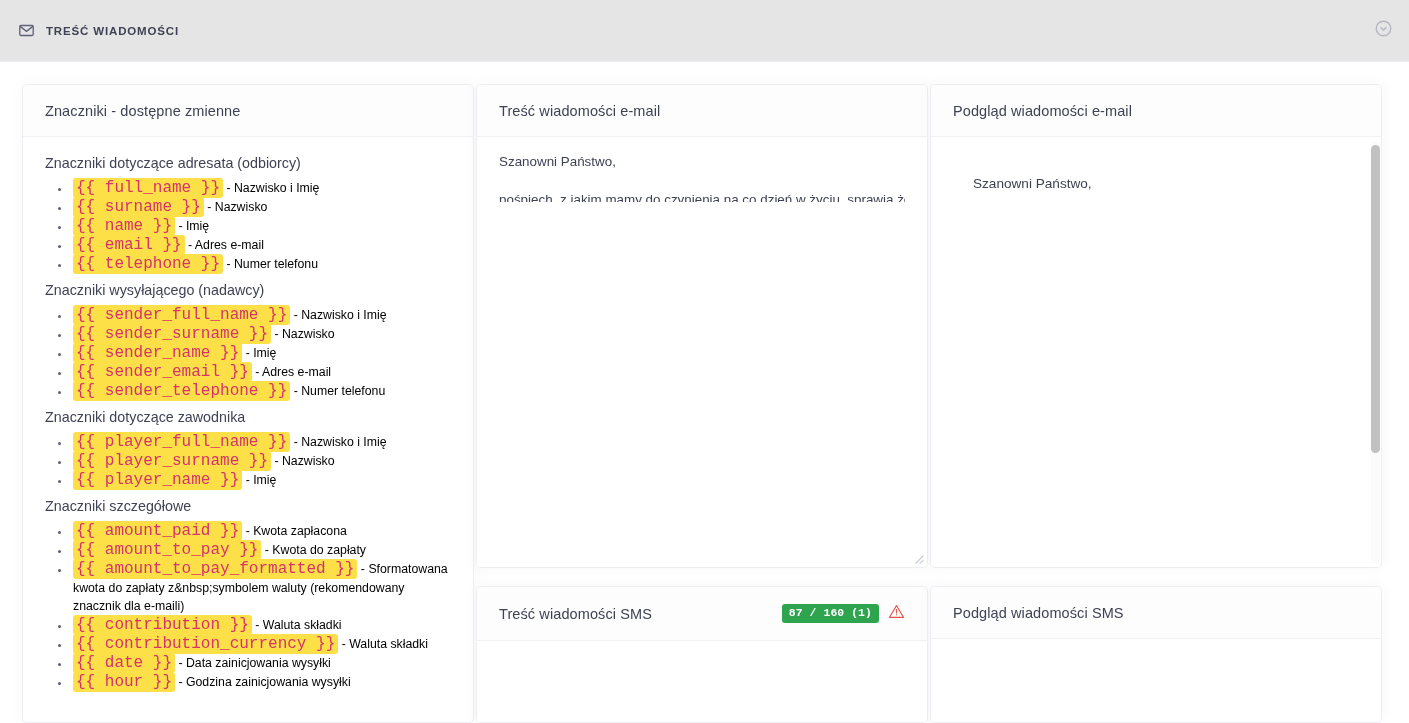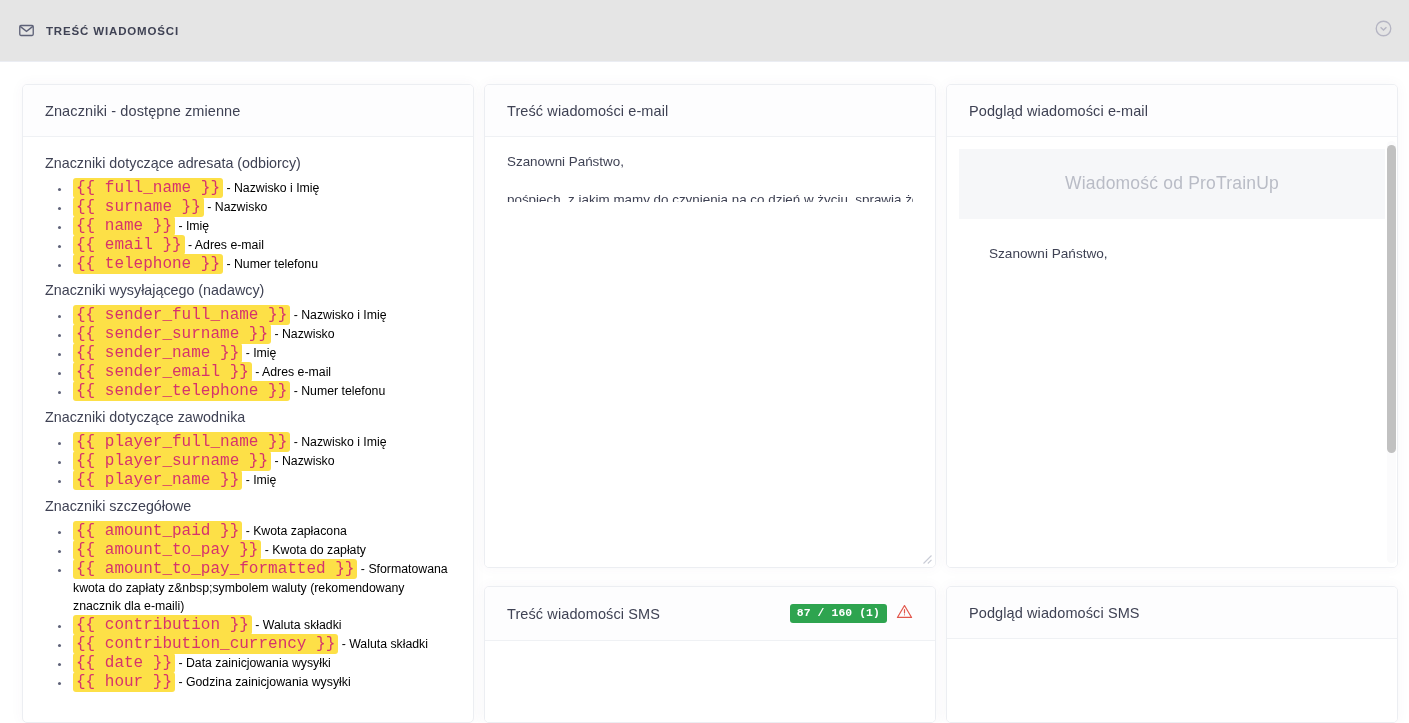--- a/index.html
+++ b/index.html
@@ -37,21 +37,21 @@
 
   
   .page {
     position: relative;
     height: 661px;
     padding: 22px 0 0 0;
     background: #ffffff;
   }
   .columns {
     display: flex;
-    gap: 10px;
+    gap: 2px;
     padding: 0 0 0 22px;
     height: 100%;
   }
 
   .card {
     background: #ffffff;
     border: 1px solid #eceef2;
     border-radius: 5px;
     box-shadow: 0 0 14px 0 rgba(82,63,105,0.045);
     display: flex;
@@ -317,21 +317,20 @@
 
     <div class="col-prev">
 
       <div class="card card-preview-body">
         <div class="card-head">
           <span class="card-head-title">Podgląd wiadomości e-mail</span>
         </div>
         <div class="card-body">
           <div class="preview-scroll">
             <div class="preview-inner">
-              <div class="preview-banner">Wiadomość od ProTrainUp</div>
               <div class="preview-text">Szanowni Państwo,</div>
             </div>
             <div class="vscrollbar">
               <div class="vscroll-thumb"></div>
             </div>
           </div>
         </div>
       </div>
 
       <div class="card card-sms">

